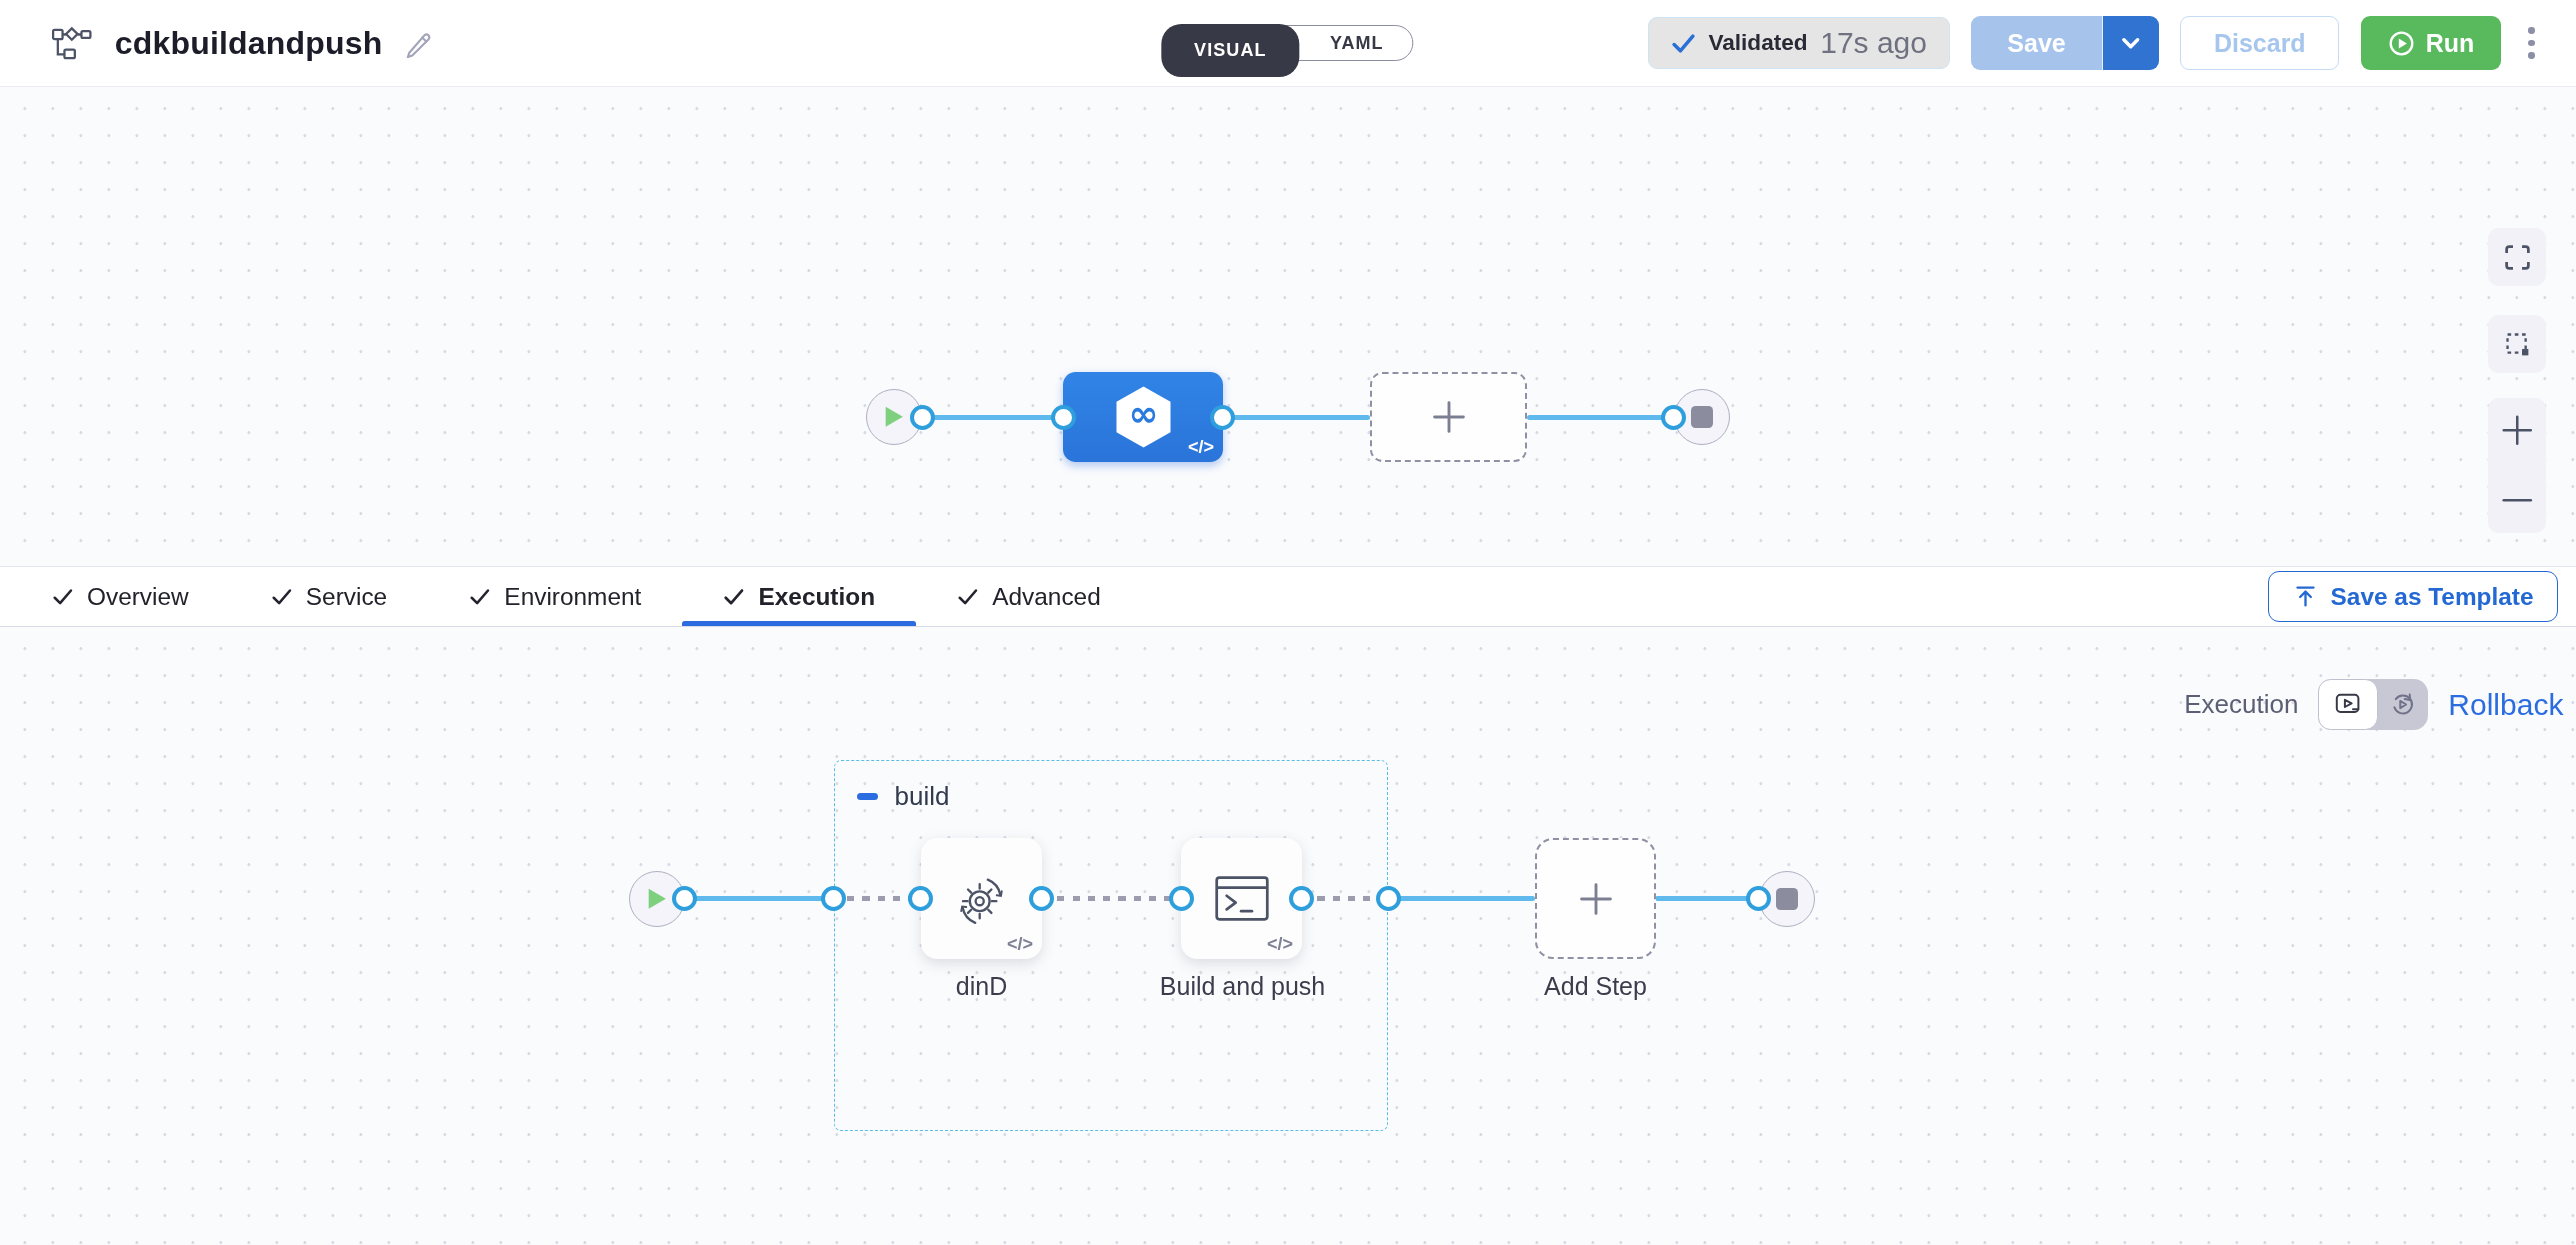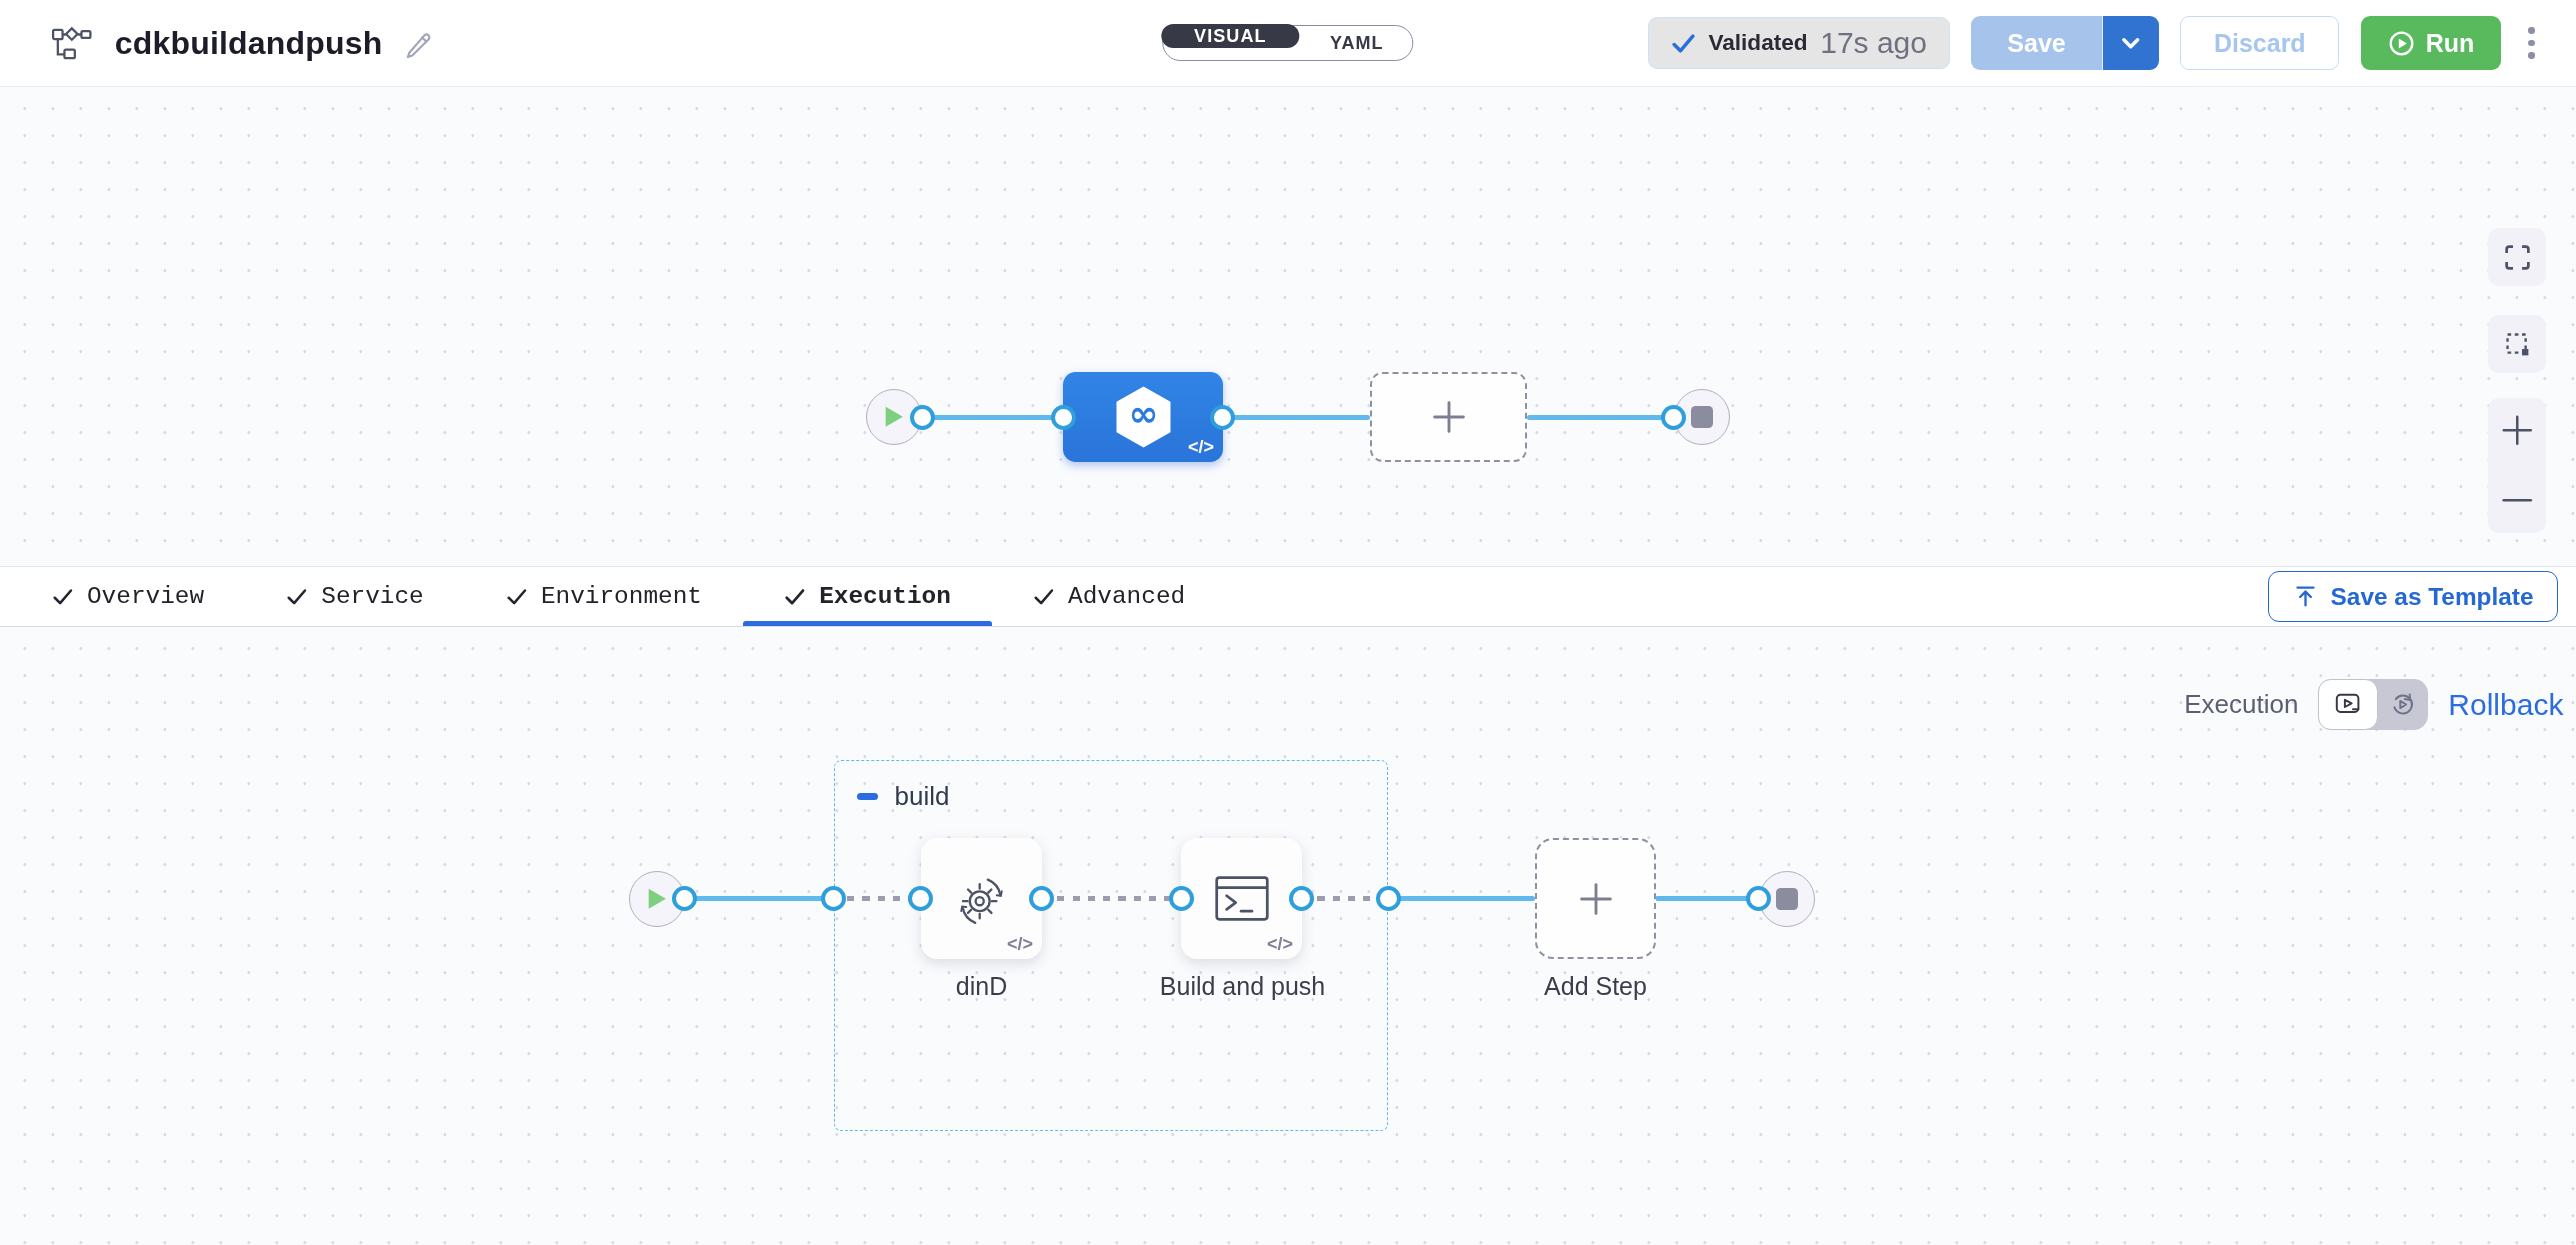--- a/index.html
+++ b/index.html
@@ -20,21 +20,21 @@
   .icon-btn { background: none; border: none; cursor: pointer; display: flex; align-items: center; }
 
   .mode-toggle {
     position: absolute; left: 50%; top: 50%; transform: translate(-50%,-50%);
     height: 36px; background: #fff; border: 1.8px solid #8a8c9f; border-radius: 20px;
     display: flex; align-items: stretch;
   }
   .mode-seg { display: flex; align-items: center; justify-content: center;
     font-size: 18px; font-weight: 700; letter-spacing: 1.1px; cursor: pointer; }
   .mode-seg.active {
-    position: relative; left: -1.8px; top: -1.8px; height: 24px;
+    position: relative; left: -1.8px; top: -1.8px; height: 53px;
     background: #383946; color: #fff; border-radius: 20px; padding: 0 32.5px;
   }
   .mode-seg.inactive { color: #383946; padding: 0 29px; }
 
   .header-right { margin-left: auto; display: flex; align-items: center; gap: 21.7px; }
   .validated-chip {
     height: 52px; display: flex; align-items: center; gap: 12.6px; padding: 0 21.7px;
     border: 1.8px solid #cde4f6; background: #e5e5e5; border-radius: 9px;
   }
   .validated-chip .v-label { font-size: 22.6px; font-weight: 700; color: #2a2a36; }
@@ -127,21 +127,21 @@
   .zoom-pill { height: 135px; justify-content: space-between; padding: 16.2px 0; }
 
   
   .tabbar {
     height: 60px; background: #fff; border-bottom: 0.9px solid #d8dae6;
     display: flex; align-items: center; padding: 0 18px 0 10.8px; position: relative;
   }
   .tabs { display: flex; height: 100%; }
   .tab {
     display: flex; align-items: center; gap: 13.5px; padding: 0 41px; height: 100%;
-    font-size: 24.4px; color: #22222a; cursor: pointer; position: relative; font-family: Liberation Mono, monospace;
+    font-size: 24.4px; color: #22222a; cursor: pointer; position: relative;
   }
   .tab.active { font-weight: 700; }
   .tab.active::after {
     content: ""; position: absolute; left: 0; right: 0; bottom: 0; height: 5.4px;
     background: #2b6de0; border-radius: 2.7px 2.7px 0 0;
   }
   .save-template-btn {
     margin-left: auto; height: 51px; padding: 0 23.5px; background: #fff;
     border: 1.8px solid #2468d4; border-radius: 11px; color: #2468d4;
     font-size: 24.4px; font-weight: 600; display: flex; align-items: center; gap: 12.6px; cursor: pointer;

